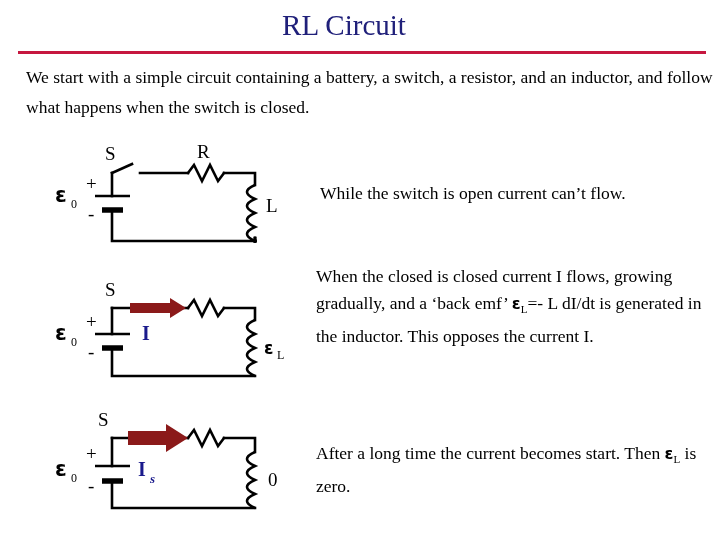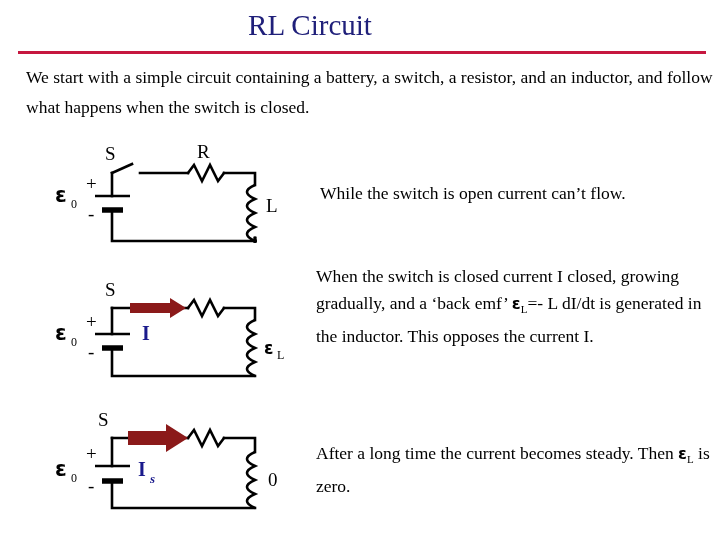--- a/index.html
+++ b/index.html
@@ -21,20 +21,21 @@
     position: absolute;
     top: 8px;
     left: 0;
     width: 620px;
     text-align: center;
     font-size: 29px;
     line-height: 34px;
     color: #20207a;
     font-family: "Liberation Serif", "DejaVu Serif", serif;
     white-space: nowrap;
+    padding-left: 34px;
   }
   #title-rule {
     position: absolute;
     top: 51px;
     left: 18px;
     width: 688px;
     height: 3px;
     background: #c6173f;
   }
 
@@ -240,18 +241,18 @@
       <polygon class="arrow-body" points="128,23 166,23 166,16 188,30 166,44 166,37 128,37"></polygon>
     </g>
     <text class="lbl-current" x="138" y="68">I</text>
     <text class="lbl-current-sub" x="150" y="75">s</text>
   </svg>
 </div>
 
 <div class="note" id="note-1">While the switch is open current can’t flow.</div>
 
 <div class="note" id="note-2">
-  <span>When the switch is closed current I closed, growing gradually, and a ‘back emf’ </span><span class="eps-inline"><span>ε</span><sub>L</sub></span><span>=- L dI/dt  is generated in the inductor. This opposes the current I.</span>
+  <span>When the closed is closed current I flows, growing gradually, and a ‘back emf’ </span><span class="eps-inline"><span>ε</span><sub>L</sub></span><span>=- L dI/dt  is generated in the inductor. This opposes the current I.</span>
 </div>
 
 <div class="note" id="note-3">
-  <span>After a long time the current becomes steady. Then </span><span class="eps-inline"><span>ε</span><sub>L</sub></span><span> is zero.</span>
+  <span>After a long time the current becomes start. Then </span><span class="eps-inline"><span>ε</span><sub>L</sub></span><span> is zero.</span>
 </div>
 
 </body></html>

